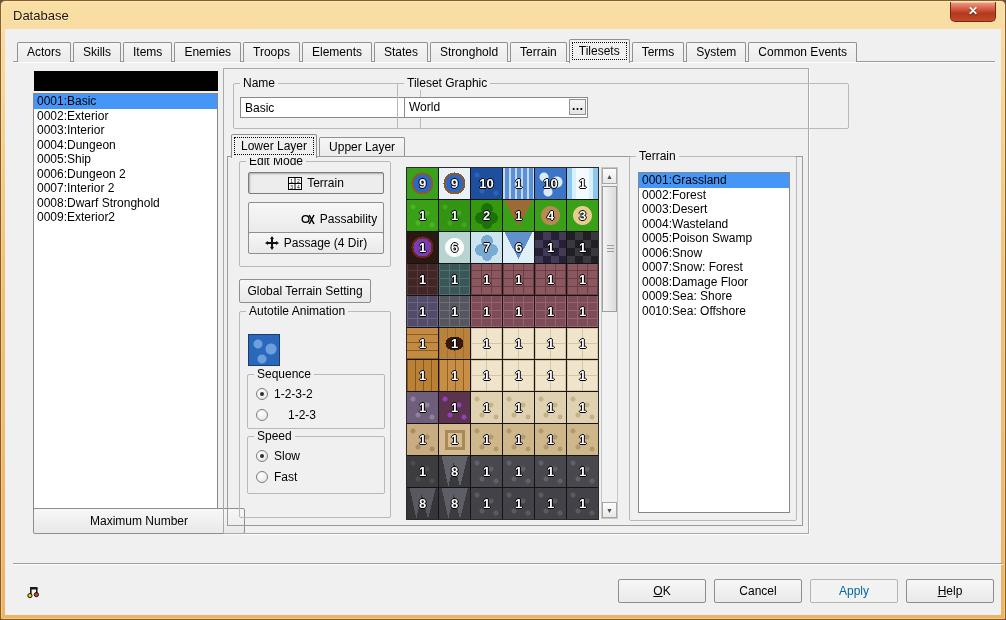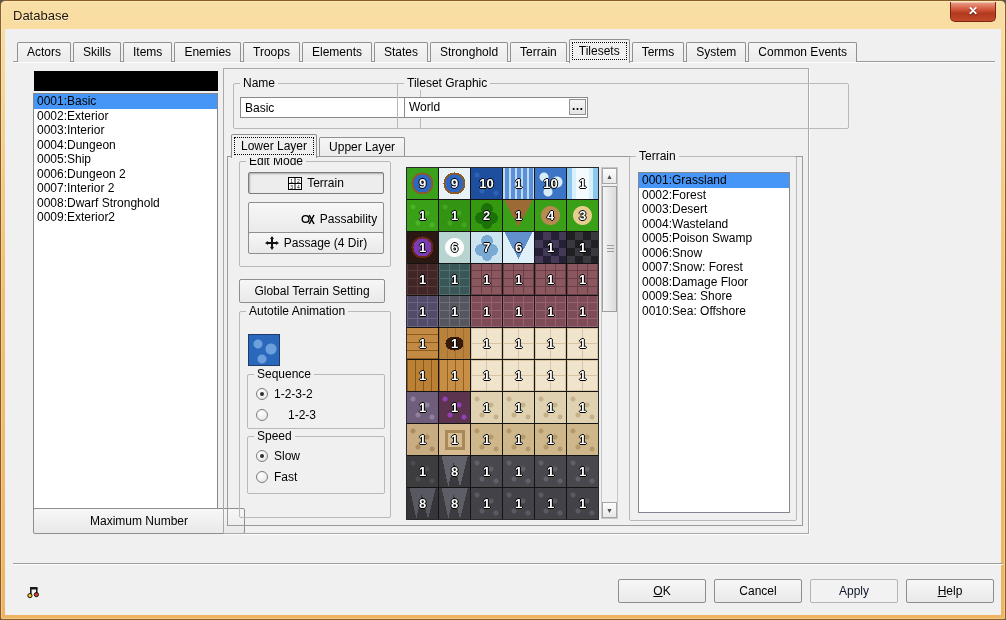--- a/index.html
+++ b/index.html
@@ -34,21 +34,21 @@
   .listbox .item{ height:14.5px; line-height:14.5px; padding-left:3px; white-space:nowrap; cursor:default; }
   .listbox .item.sel{ background:#4596f7; }
 
   .group{ position:absolute; border:1px solid #b9b9b9; border-radius:2px; }
   .glabel{ position:absolute; top:-8px; left:6px; background:#f0f0f0; padding:0 3px; line-height:14px; }
 
   .btn{ position:absolute; display:flex; align-items:center; justify-content:center; gap:5px;
     background:linear-gradient(180deg,#f7f7f7,#e9e9e9); border:1px solid #8e8e8e; border-radius:2px;
     font-size:12px; cursor:default; }
   .btn.pressed{ background:#ededed; box-shadow:inset 1px 1px 2px rgba(0,0,0,.28); border-color:#7d7d7d; }
-  .btn.disabled{ color:#0f172a; background:#f2f2f2; border-color:#b4b4b4; }
+  .btn.disabled{ color:#0369a1; background:#f2f2f2; border-color:#b4b4b4; }
 
   .txt{ position:absolute; background:#fff; border:1px solid #898989; font-family:"Liberation Sans",sans-serif;
     font-size:12px; padding:2px 4px; }
   .browse{ position:absolute; width:17px; height:16px; top:1px; right:1px; line-height:12px;
     background:linear-gradient(#f6f6f6,#e4e4e4); border:1px solid #929292; text-align:center; font-weight:bold; }
 
   .radio-row{ position:absolute; display:flex; align-items:center; gap:6px; height:14px; }
   .radio{ width:12px; height:12px; border-radius:50%; border:1px solid #7d7d7d;
     background:radial-gradient(circle at 35% 30%,#fff,#e2e2e2); position:relative; flex:0 0 auto; }
   .radio.sel::after{ content:""; position:absolute; left:3px; top:3px; width:4px; height:4px;
@@ -176,21 +176,21 @@
           <button class="btn" style="left: 8px; top: 70px; width: 136px; height: 22px; position: absolute;">
             <span class="icon">
               <svg width="14" height="14" viewBox="0 0 14 14">
                 <path d="M7 0 L9 3 H8 V6 H11 V5 L14 7 L11 9 V8 H8 V11 H9 L7 14 L5 11 H6 V8 H3 V9 L0 7 L3 5 V6 H6 V3 H5 Z" fill="#111"></path>
               </svg>
             </span>
             <span>Passage (4 Dir)</span>
           </button>
         </div>
     </div>
-    <button class="btn" style="left:234px; top:250px; width:146px; height:24px;">
+    <button class="btn" style="left:234px; top:250px; width:132px; height:24px;">
         <span>Global Terrain Setting</span>
       </button>
 
     <div class="group" style="left:234px; top:282px; width:152px; height:207px;">
       <span class="glabel">Autotile Animation</span>
       <div class="preview" id="autotile-preview" style="background: radial-gradient(circle at 9px 9px, rgb(107, 160, 220) 0px, rgb(107, 160, 220) 4px, transparent 5px), radial-gradient(circle at 22px 14px, rgb(107, 160, 220) 0px, rgb(107, 160, 220) 5px, transparent 6px), radial-gradient(circle at 13px 24px, rgb(107, 160, 220) 0px, rgb(107, 160, 220) 4px, transparent 5px), linear-gradient(rgb(42, 104, 188), rgb(42, 104, 188));"></div>
       <div class="group" style="left:7px; top:62px; width:138px; height:55px;">
         <span class="glabel">Sequence</span>
         <div id="seq-radios">
             <div class="radio-row" style="left: 8px; top: 12px;">

